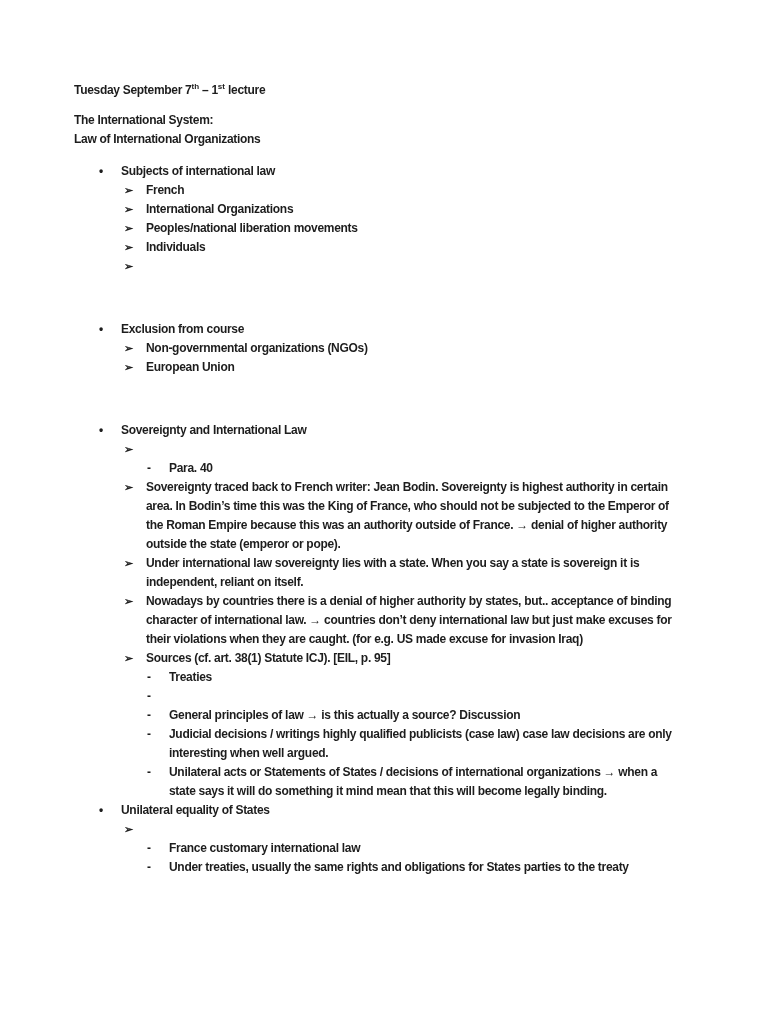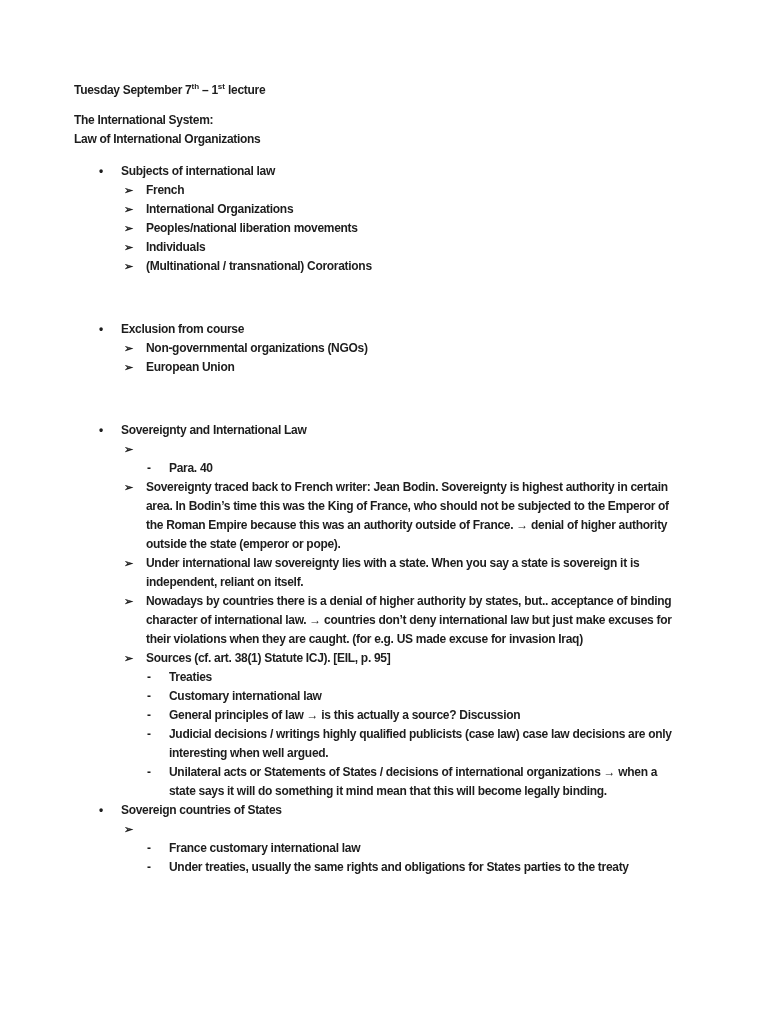--- a/index.html
+++ b/index.html
@@ -69,21 +69,20 @@
         <div class="line l2">
           <span class="bullet">➢</span>
           <span class="text">Peoples/national liberation movements</span>
         </div>
         <div class="line l2">
           <span class="bullet">➢</span>
           <span class="text">Individuals</span>
         </div>
         <div class="line l2">
           <span class="bullet">➢</span>
-          <span class="text">(Multinational / transnational) Cororations</span>
         </div>
         <div class="line l1 gap-section">
           <span class="bullet">•</span>
           <span class="text">Exclusion from course</span>
         </div>
         <div class="line l2">
           <span class="bullet">➢</span>
           <span class="text">Non-governmental organizations (NGOs)</span>
         </div>
         <div class="line l2">
@@ -116,37 +115,36 @@
         <div class="line l2">
           <span class="bullet">➢</span>
           <span class="text">Sources (cf. art. 38(1) Statute ICJ). [EIL, p. 95]</span>
         </div>
         <div class="line l3">
           <span class="bullet">-</span>
           <span class="text">Treaties</span>
         </div>
         <div class="line l3">
           <span class="bullet">-</span>
-          <span class="text">Customary international law</span>
         </div>
         <div class="line l3">
           <span class="bullet">-</span>
           <span class="text">General principles of law → is this actually a source? Discussion</span>
         </div>
         <div class="line l3">
           <span class="bullet">-</span>
           <span class="text">Judicial decisions / writings highly qualified publicists (case law) case law decisions are only interesting when well argued.</span>
         </div>
         <div class="line l3">
           <span class="bullet">-</span>
           <span class="text">Unilateral acts or Statements of States / decisions of international organizations → when a state says it will do something it mind mean that this will become legally binding.</span>
         </div>
         <div class="line l1">
           <span class="bullet">•</span>
-          <span class="text">Sovereign countries of States</span>
+          <span class="text">Unilateral equality of States</span>
         </div>
         <div class="line l2">
           <span class="bullet">➢</span>
         </div>
         <div class="line l3">
           <span class="bullet">-</span>
           <span class="text">France customary international law</span>
         </div>
         <div class="line l3">
           <span class="bullet">-</span>

